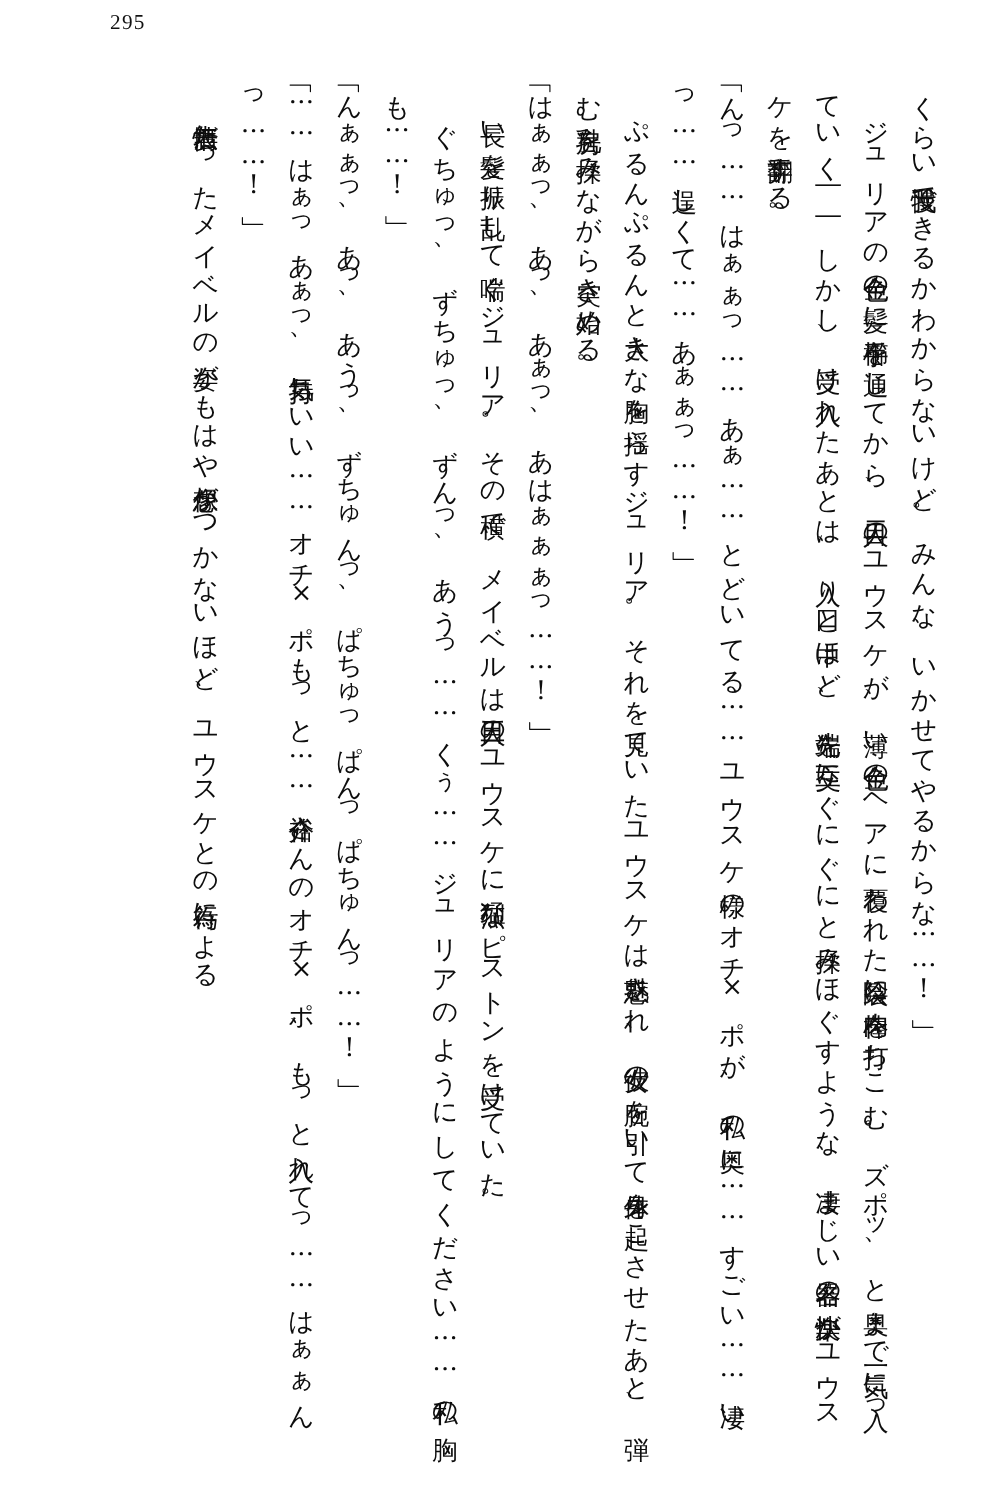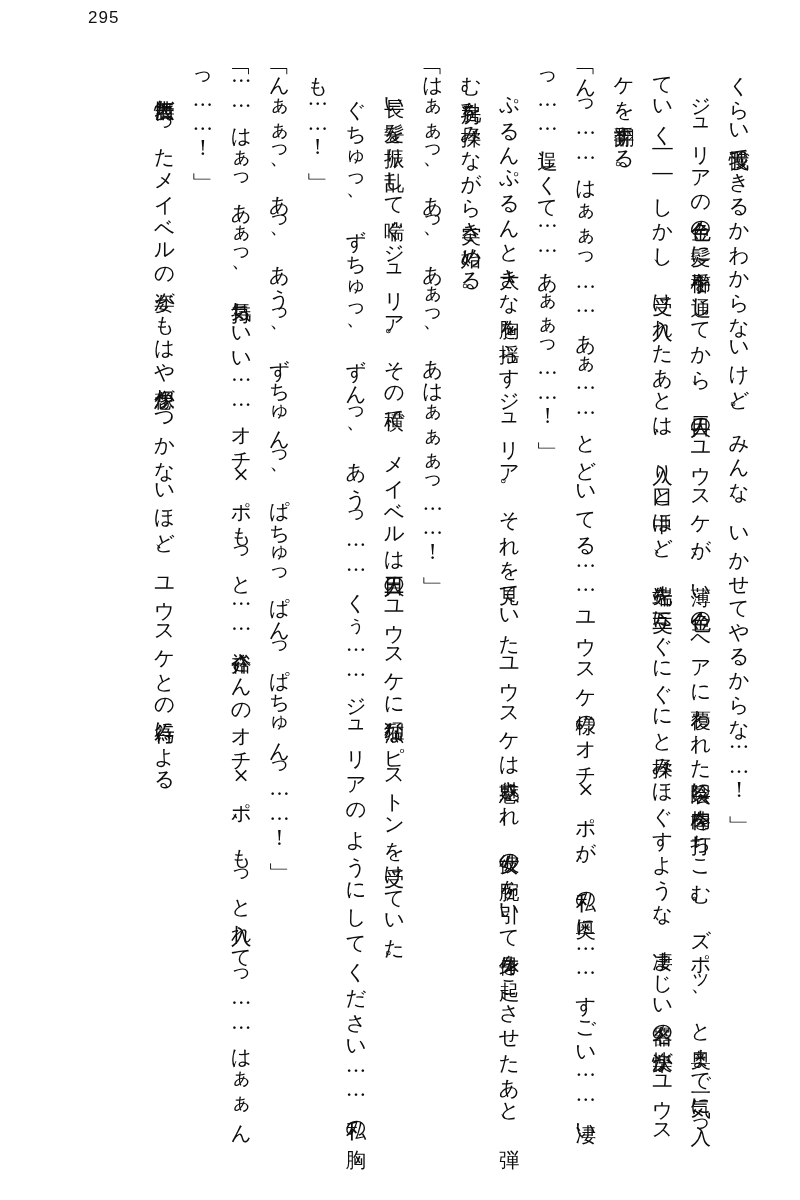--- a/index.html
+++ b/index.html
@@ -15,21 +15,21 @@
     overflow: hidden;
     font-family: "DejaVu Serif", "Liberation Serif", serif;
     color: #0c0c0c;
   }
   #page-number {
     position: absolute;
     top: 8px;
     left: 88px;
     font-size: 17px;
     letter-spacing: 1px;
-    font-family: Liberation Sans, sans-serif;
+    font-family: Liberation Serif, serif;
     color: #111111;
   }
   #text-block {
     position: absolute;
     top: 62px;
     left: 42px;
     width: 716px;
     height: 1072px;
     writing-mode: vertical-rl;
     -webkit-writing-mode: vertical-rl;

